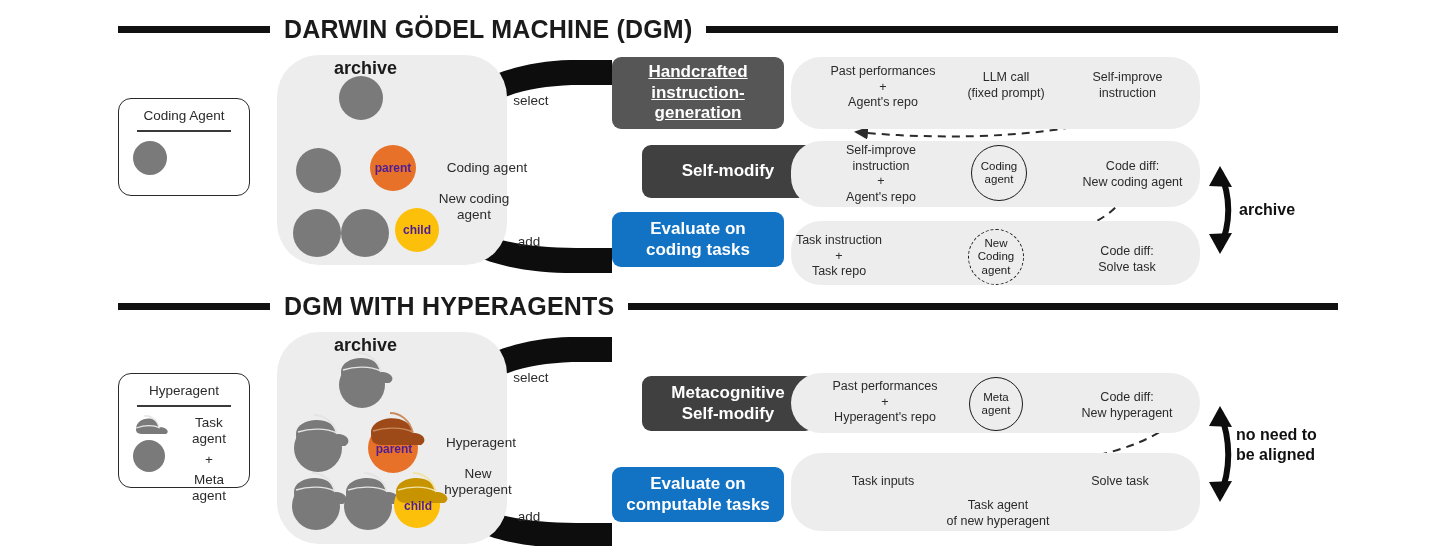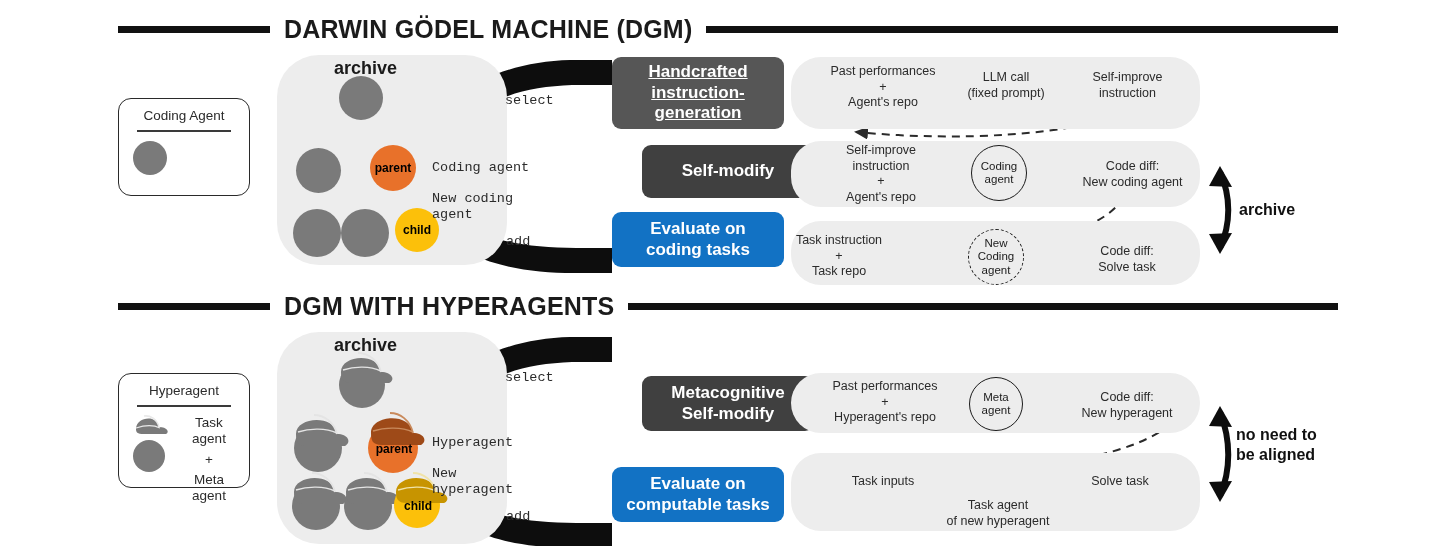--- a/index.html
+++ b/index.html
@@ -23,24 +23,24 @@
 
   .gcircle{border-radius:50%;background:#7a7a7a;}
 
   
   .archive{position:absolute;background:#ededed;border-radius:42px;}
   .arch-label{position:absolute;font-weight:bold;font-size:18px;color:#1b1b1b;}
   .node{position:absolute;border-radius:50%;background:#7a7a7a;}
   .node.parent{background:#e8712a;}
   .node.child{background:#fcc00a;}
   .node-lbl{position:absolute;inset:0;display:flex;align-items:center;justify-content:center;
-            color:#000000;font-weight:bold;font-size:12px;}
-
-  
-  .cyc-lbl{position:absolute;font-size:13.5px;color:#2b2b2b;line-height:1.2;font-family:Liberation Mono, monospace;}
+            color:#4c1d95;font-weight:bold;font-size:12px;}
+
+  
+  .cyc-lbl{position:absolute;font-size:13.5px;color:#2b2b2b;text-align:center;line-height:1.2;}
 
   
   .stage{position:absolute;border-radius:9px;display:flex;align-items:center;justify-content:center;
          text-align:center;color:#fff;font-weight:bold;font-size:17px;line-height:1.2;box-sizing:border-box;padding:4px 8px;}
   .stage.grey{background:#565656;text-decoration:underline;}
   .stage.green{background:#404040;margin-left:30px;}
   .stage.blue{background:#1272c4;}
 
   
   .panel{position:absolute;background:#ededed;border-radius:30px;}

